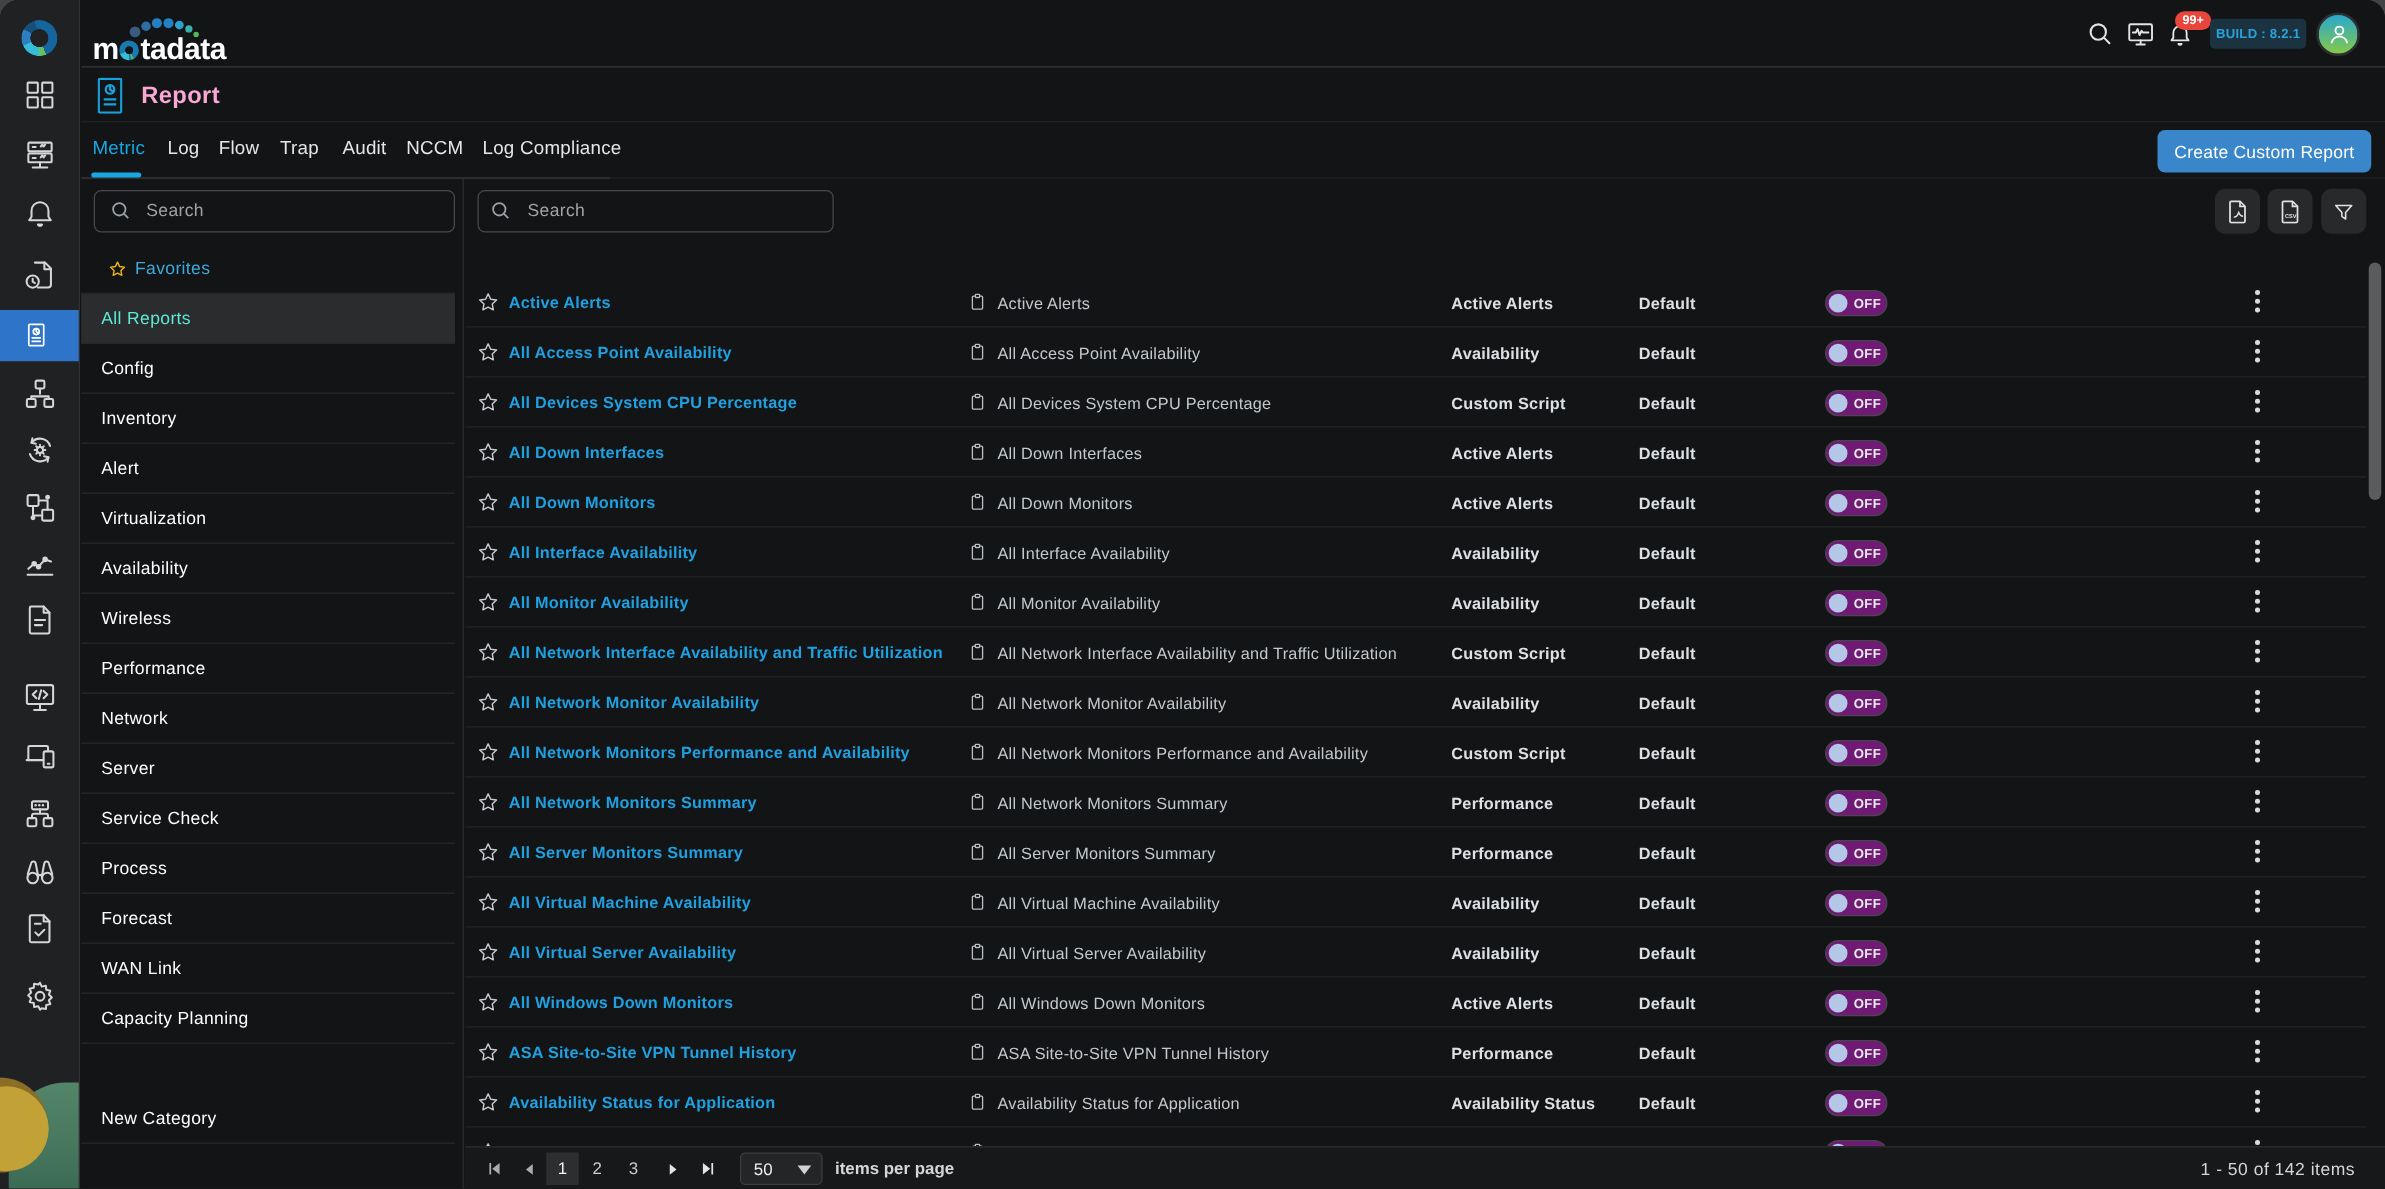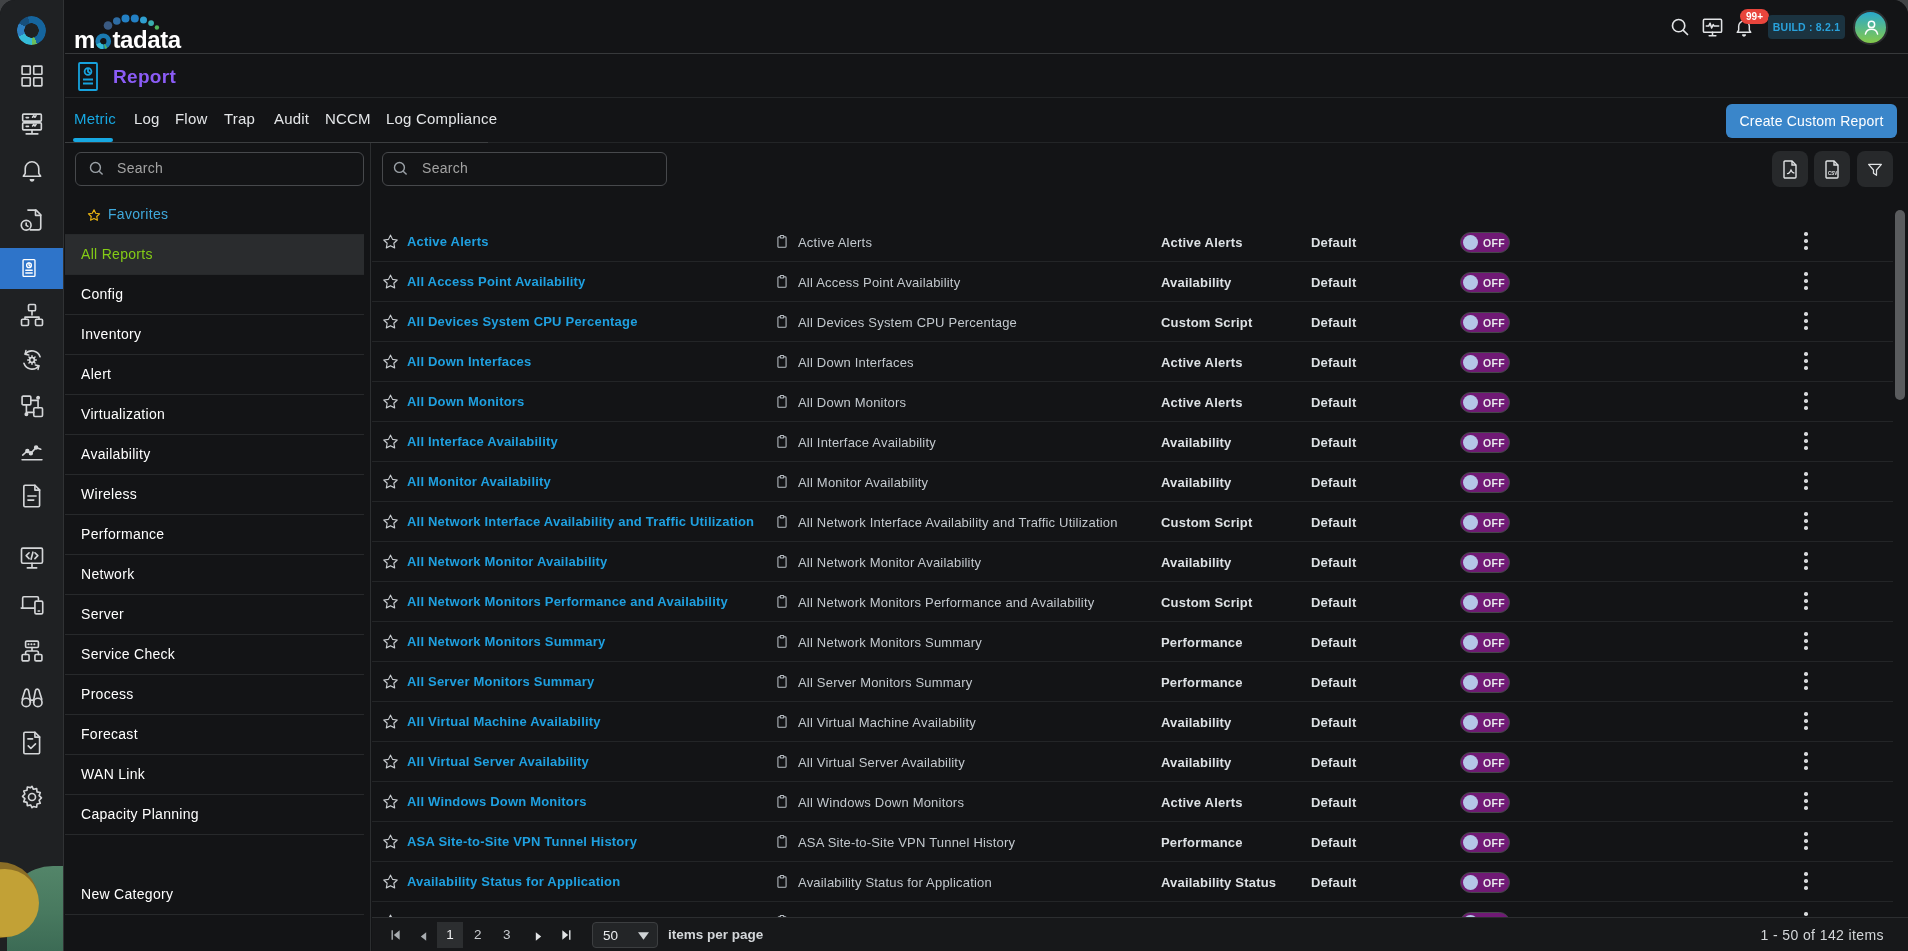--- a/index.html
+++ b/index.html
@@ -6,21 +6,21 @@
 #app{position:absolute;left:0;top:0;width:1908px;height:951px;background:#131416;border-radius:15px 15px 0 0;overflow:hidden;}
 .abs{position:absolute;}
 
 #sidebar{position:absolute;left:0;top:0;width:64px;height:951px;background:#1f2123;border-right:1px solid #303234;overflow:hidden;}
 .sic{position:absolute;left:18px;}
 #selrow{position:absolute;left:0;top:248px;width:64px;height:41px;background:#2e74c9;}
 
 #topbar{position:absolute;left:65px;top:0;width:1843px;height:54px;background:#131416;border-bottom:1px solid #37393b;}
 
 #titleband{position:absolute;left:65px;top:55px;width:1843px;height:43px;background:#131416;border-bottom:1px solid #242628;}
-#titletxt{position:absolute;left:48px;top:11px;font-size:19px;color:#8b5cf6;font-weight:700;letter-spacing:.3px;}
+#titletxt{position:absolute;left:48px;top:11px;font-size:19px;color:#f9a8d4;font-weight:700;letter-spacing:.3px;}
 
 #tabband{position:absolute;left:65px;top:98px;width:1843px;height:45px;background:#131416;border-bottom:1px solid #232527;}
 .tab{position:absolute;top:12px;font-size:15px;color:#e4e6e8;letter-spacing:.2px;}
 #createbtn{position:absolute;left:1726px;top:104px;width:171px;height:34px;background:#3a86ca;border-radius:6px;color:#fff;font-size:14px;text-align:center;line-height:34px;letter-spacing:.2px;}
 
 #lpanel{position:absolute;left:65px;top:143px;width:306px;height:808px;background:#131416;border-right:1px solid #2c2e30;}
 .srch{position:absolute;height:34px;border:1px solid #47494c;border-radius:6px;background:#131416;}
 .srchtxt{position:absolute;top:8px;font-size:14px;color:#a3a3a3;letter-spacing:.3px;}
 .cat{position:absolute;left:0;width:299px;height:40px;border-bottom:1px solid #27292b;}
 .cattxt{position:absolute;left:16px;top:11px;font-size:14px;color:#ffffff;letter-spacing:.3px;}
@@ -212,21 +212,21 @@
         <path d="M15.8 15.8l4.8 4.8"></path>
       </svg>
 <div class="srchtxt" style="left:52px;top:17px;">Search</div>
 <div class="cat" style="top:52px;">
         <span class="abs" style="left:22px;top:13px;"><svg width="14" height="14" viewBox="0 0 24 24" fill="none">
             <path d="M12 3l2.9 6 6.6.9-4.8 4.6 1.2 6.5L12 17.9 6.1 21l1.2-6.5L2.5 9.9 9.1 9z" stroke="#e8b411" stroke-width="2.0" stroke-linejoin="round"></path>
           </svg></span>
         <span class="cattxt" style="left:43px;color:#3fa9dc;">Favorites</span>
       </div>
 <div class="cat" style="top:92px;background:#2a2c2e;">
-        <span class="cattxt" style="color:#84cc16;">All Reports</span>
+        <span class="cattxt" style="color:#5eead4;">All Reports</span>
       </div>
 <div class="cat" style="top:132px;">
         <span class="cattxt" style="">Config</span>
       </div>
 <div class="cat" style="top:172px;">
         <span class="cattxt" style="">Inventory</span>
       </div>
 <div class="cat" style="top:212px;">
         <span class="cattxt" style="">Alert</span>
       </div>

